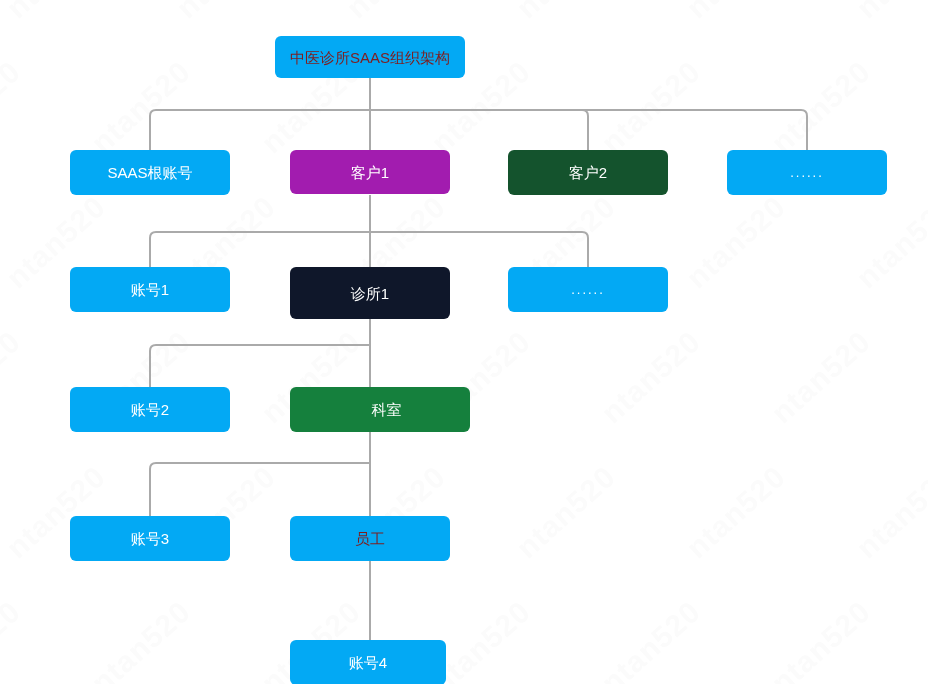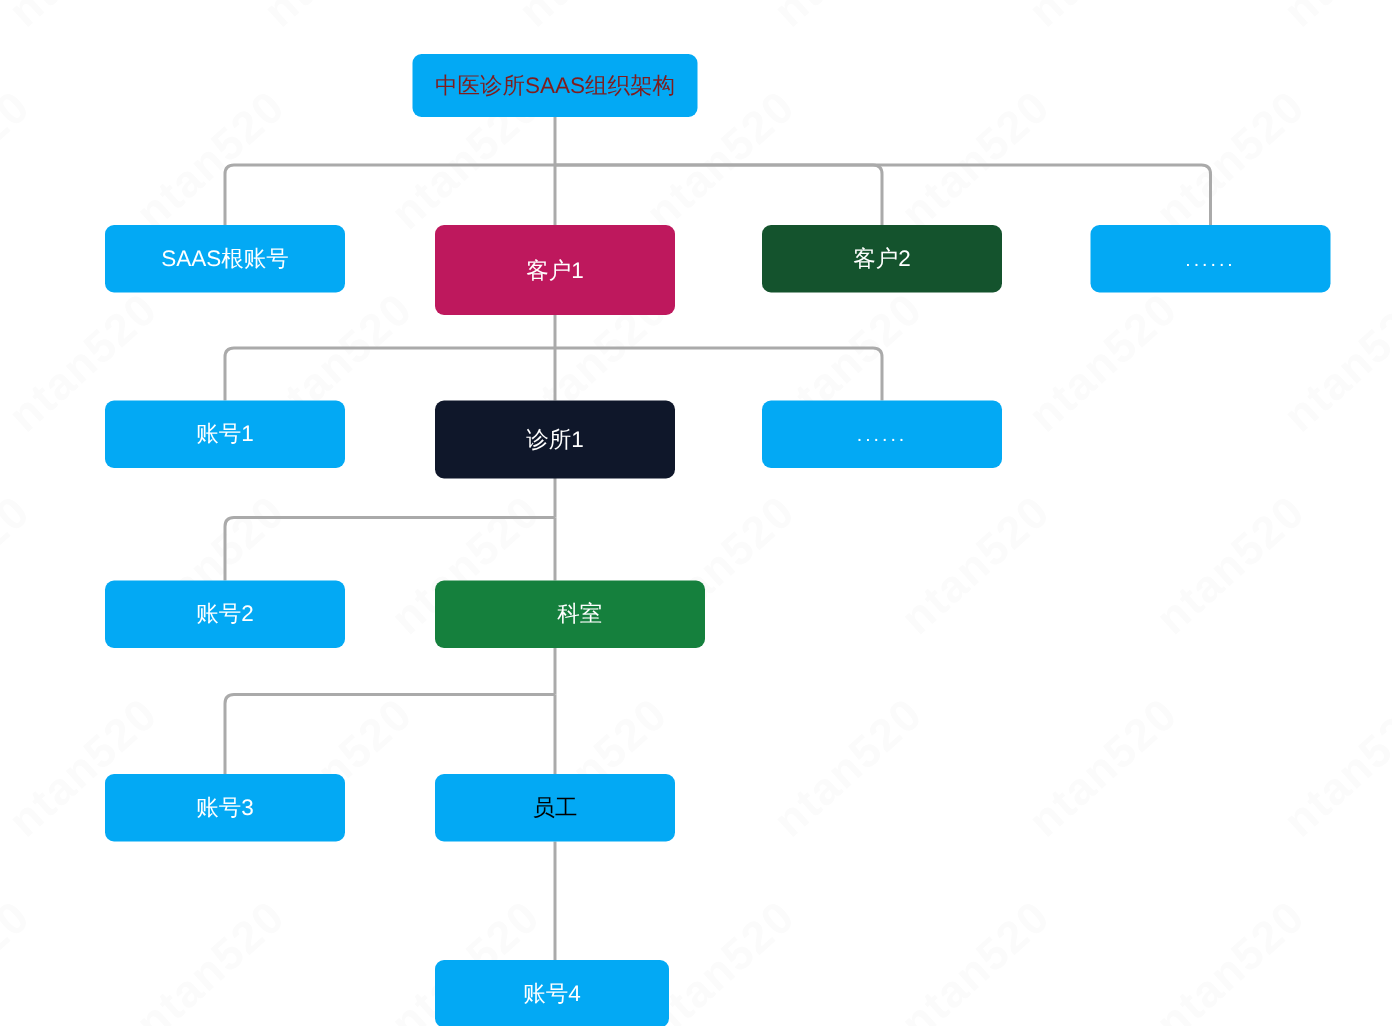--- a/index.html
+++ b/index.html
@@ -158,21 +158,21 @@
       <path d="M 370 561 L 370 640"></path>
     </svg>
 
   <div id="node-layer">
       <div class="node" style="left: 275px; top: 36px; width: 190px; height: 42px; background: rgb(3, 169, 244); color: #7f1d1d;">
         <span class="node-label">中医诊所SAAS组织架构</span>
       </div>
       <div class="node" style="left: 70px; top: 150px; width: 160px; height: 45px; background: rgb(3, 169, 244); color: rgb(255, 255, 255);">
         <span class="node-label">SAAS根账号</span>
       </div>
-      <div class="node" style="left: 290px; top: 150px; width: 160px; height: 60px; background: #be185d; color: rgb(255, 255, 255);">
+      <div class="node" style="left: 290px; top: 150px; width: 160px; height: 44px; background: #a21caf; color: rgb(255, 255, 255);">
         <span class="node-label">客户1</span>
       </div>
       <div class="node" style="left: 508px; top: 150px; width: 160px; height: 45px; background: #14532d; color: rgb(255, 255, 255);">
         <span class="node-label">客户2</span>
       </div>
       <div class="node ellipsis-node" style="left: 727px; top: 150px; width: 160px; height: 45px; background: rgb(3, 169, 244); color: rgb(255, 255, 255);">
         <span class="node-label">......</span>
       </div>
       <div class="node" style="left: 70px; top: 267px; width: 160px; height: 45px; background: rgb(3, 169, 244); color: rgb(255, 255, 255);">
         <span class="node-label">账号1</span>
@@ -185,21 +185,21 @@
       </div>
       <div class="node" style="left: 70px; top: 387px; width: 160px; height: 45px; background: rgb(3, 169, 244); color: rgb(255, 255, 255);">
         <span class="node-label">账号2</span>
       </div>
       <div class="node" style="left: 290px; top: 387px; width: 180px; height: 45px; background: #15803d; color: rgb(255, 255, 255); padding-left: 13px;">
         <span class="node-label">科室</span>
       </div>
       <div class="node" style="left: 70px; top: 516px; width: 160px; height: 45px; background: rgb(3, 169, 244); color: rgb(255, 255, 255);">
         <span class="node-label">账号3</span>
       </div>
-      <div class="node" style="left: 290px; top: 516px; width: 160px; height: 45px; background: rgb(3, 169, 244); color: #000000;">
+      <div class="node" style="left: 290px; top: 516px; width: 160px; height: 45px; background: rgb(3, 169, 244); color: #7f1d1d;">
         <span class="node-label">员工</span>
       </div>
       <div class="node" style="left: 290px; top: 640px; width: 156px; height: 45px; background: rgb(3, 169, 244); color: rgb(255, 255, 255);">
         <span class="node-label">账号4</span>
       </div>
     </div>
 
 
 </div>
 

